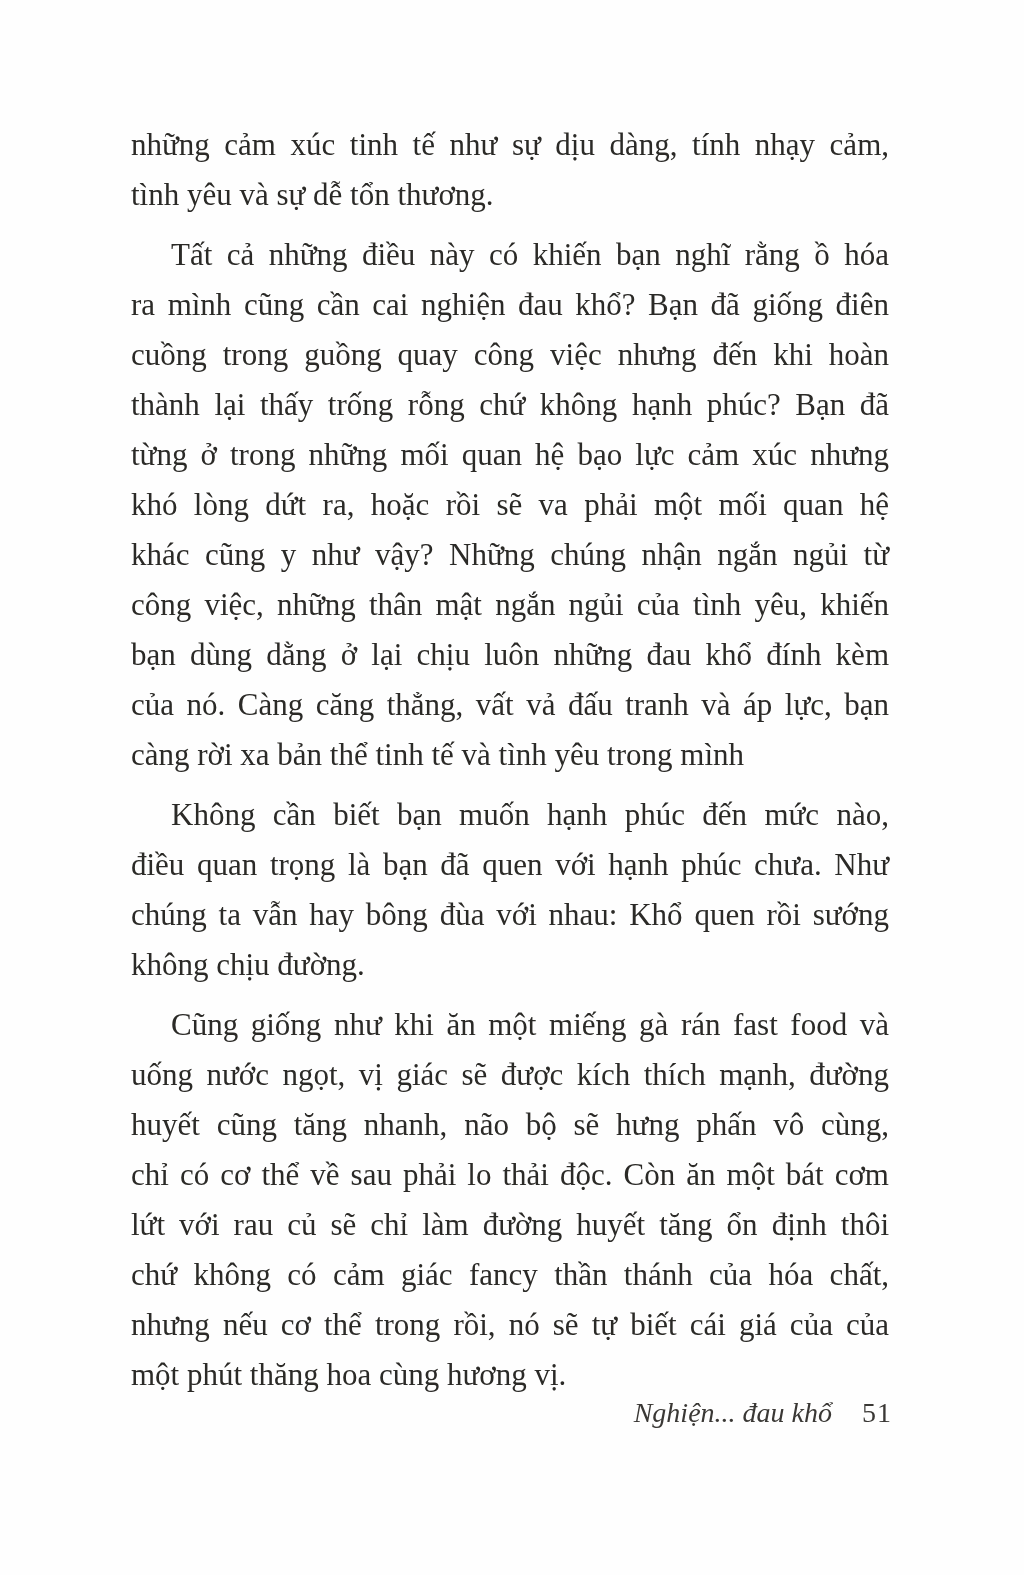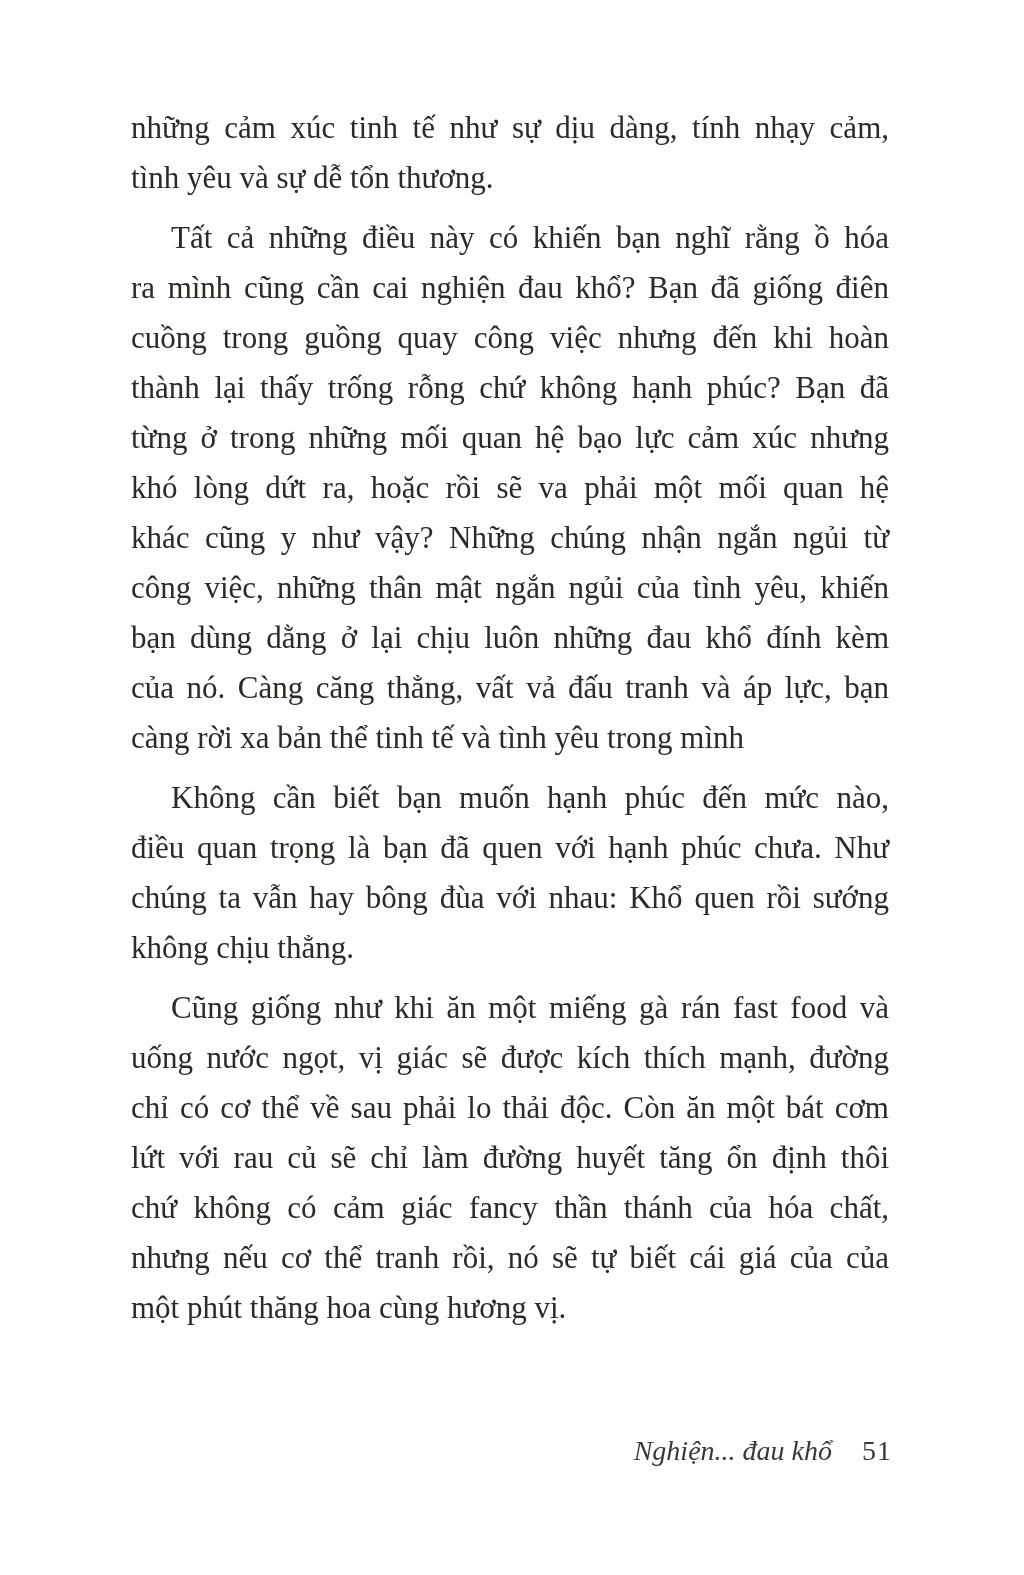--- a/index.html
+++ b/index.html
@@ -16,21 +16,21 @@
     position: relative;
     width: 1024px;
     height: 1575px;
     background: #fefefe;
     color: #2b2a27;
     overflow: hidden;
   }
   .text-block {
     position: absolute;
     left: 131px;
-    top: 103px;
+    top: 120px;
     width: 758px;
     font-size: 31px;
   }
   .para {
     margin: 0;
     padding: 0;
   }
   .para + .para {
     margin-top: 10px;
   }
@@ -42,21 +42,21 @@
     overflow: visible;
   }
   .line.last {
     text-align-last: left;
   }
   .para.indent .line:first-child {
     text-indent: 40px;
   }
   .footer {
     position: absolute;
-    top: 1426px;
+    top: 1388px;
     right: 132px;
     font-size: 28px;
     line-height: 50px;
     color: #3a3835;
     display: flex;
     align-items: baseline;
     gap: 30px;
   }
   .running-title {
     font-style: italic;
@@ -85,29 +85,30 @@
         <div class="line">khác cũng y như vậy? Những chúng nhận ngắn ngủi từ</div>
         <div class="line">công việc, những thân mật ngắn ngủi của tình yêu, khiến</div>
         <div class="line">bạn dùng dằng ở lại chịu luôn những đau khổ đính kèm</div>
         <div class="line">của nó. Càng căng thẳng, vất vả đấu tranh và áp lực, bạn</div>
         <div class="line last">càng rời xa bản thể tinh tế và tình yêu trong mình</div>
       </div>
       <div class="para indent">
         <div class="line">Không cần biết bạn muốn hạnh phúc đến mức nào,</div>
         <div class="line">điều quan trọng là bạn đã quen với hạnh phúc chưa. Như</div>
         <div class="line">chúng ta vẫn hay bông đùa với nhau: Khổ quen rồi sướng</div>
-        <div class="line last">không chịu thẳng.</div>
+        <div class="line last">không chịu đường.</div>
       </div>
       <div class="para indent">
         <div class="line">Cũng giống như khi ăn một miếng gà rán fast food và</div>
         <div class="line">uống nước ngọt, vị giác sẽ được kích thích mạnh, đường</div>
+        <div class="line">huyết cũng tăng nhanh, não bộ sẽ hưng phấn vô cùng,</div>
         <div class="line">chỉ có cơ thể về sau phải lo thải độc. Còn ăn một bát cơm</div>
         <div class="line">lứt với rau củ sẽ chỉ làm đường huyết tăng ổn định thôi</div>
         <div class="line">chứ không có cảm giác fancy thần thánh của hóa chất,</div>
-        <div class="line">nhưng nếu cơ thể tranh rồi, nó sẽ tự biết cái giá của của</div>
+        <div class="line">nhưng nếu cơ thể trong rồi, nó sẽ tự biết cái giá của của</div>
         <div class="line last">một phút thăng hoa cùng hương vị.</div>
       </div>
     </div>
   <div class="footer">
     <span class="running-title">Nghiện... đau khổ</span>
     <span class="page-number">51</span>
   </div>
 </div>
 
 </body></html>

